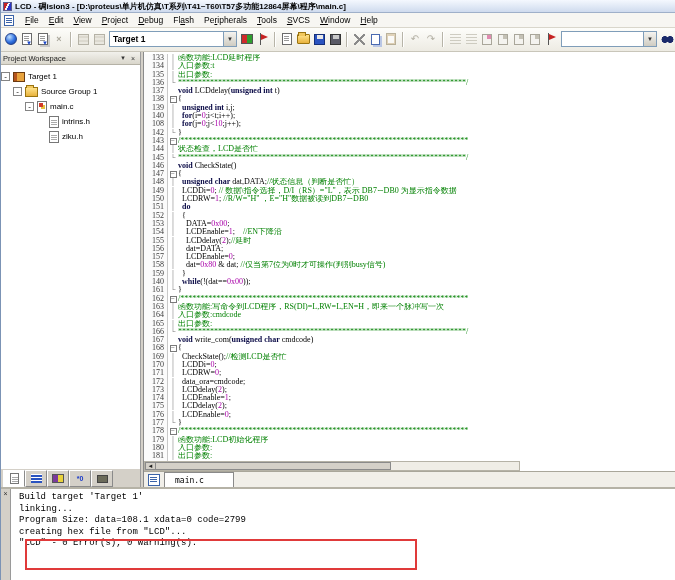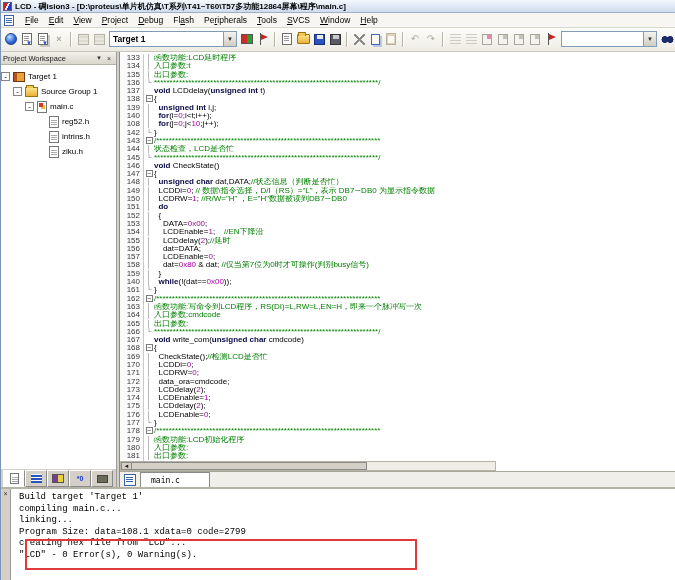--- a/index.html
+++ b/index.html
@@ -62,21 +62,21 @@
   .ic-indent { width:11px; height:10px; background:repeating-linear-gradient(0deg,#c4c1b5 0 1px,transparent 1px 3px); opacity:.8; }
   .ic-bkm { width:10px; height:11px; background:#f4f3ef; border:1px solid #a9a69a; position:relative; }
   .ic-bkm::after { content:""; position:absolute; right:0; top:0; width:4px; height:4px; background:#e08ab0; }
   .ic-bkm-dim::after { background:#c4c1b5; }
   .ic-binoc { width:13px; height:10px; background:
       radial-gradient(circle at 30% 55%, #1b2a6b 3.2px, transparent 3.6px),
       radial-gradient(circle at 70% 55%, #1b2a6b 3.2px, transparent 3.6px); }
 
   
   .main { display:flex; height:435px; }
-  .left-panel { width:116px; display:flex; flex-direction:column; border-right:1px solid #9c9c9c; background:#fff; }
+  .left-panel { width:140px; display:flex; flex-direction:column; border-right:1px solid #9c9c9c; background:#fff; }
   .panel-header { height:13px; background:linear-gradient(180deg,#f2f1ec,#d9d6cb); border-bottom:1px solid #b5b2a6;
                   display:flex; align-items:center; font-size:7.5px; color:#222; padding:0 2px; }
   .panel-header .ph-title { flex:1; white-space:nowrap; overflow:hidden; }
   .ph-btn { width:10px; height:10px; font-size:7px; display:flex; align-items:center; justify-content:center; color:#333; }
   .tree { flex:1; overflow:hidden; padding-top:4px; background:#fff; }
   .trow { height:15px; display:flex; align-items:center; font-size:8px; color:#000; white-space:nowrap; }
   .texp { width:9px; height:9px; border:1px solid #848484; background:#fff; color:#000; font-size:8px; line-height:7px;
           display:flex; align-items:center; justify-content:center; margin-right:3px; flex:0 0 auto; }
   .tspace { width:12px; flex:0 0 auto; }
   .ti { margin-right:3px; flex:0 0 auto; }
@@ -92,21 +92,21 @@
   .ptab.sel { background:#fff; border-bottom-color:#fff; }
   .pt-bars { width:11px; height:9px; background:repeating-linear-gradient(0deg,#2a53c0 0 2px,#fff 2px 3px); }
   .pt-book { width:12px; height:9px; background:linear-gradient(90deg,#7a3a9a 50%,#e8d23d 50%); border:1px solid #555; }
   .pt-func { font-size:7px; color:#1a3ac8; font-weight:700; }
   .pt-dark { width:11px; height:8px; background:#6b6b5a; border:1px solid #444; }
 
   .vsplit { width:3px; background:#d4d0c8; border-right:1px solid #8a8a8a; }
 
   
   .editor-area { flex:1; display:flex; flex-direction:column; background:#fff; overflow:hidden; }
-  .code { height:500px; overflow:hidden; font-family:Liberation Sans, sans-serif; font-size:8px; padding-top:2px; }
+  .code { height:500px; overflow:hidden; font-family:Liberation Serif, serif; font-size:8px; padding-top:2px; }
   .cl { height:8.3px; display:flex; overflow:hidden; line-height:8.3px; }
   .ln { width:24px; flex:0 0 auto; text-align:right; padding-right:3px; color:#3a3a3a; border-right:1px solid #c9c9c9; background:#fbfbfb; }
   .fold { width:10px; flex:0 0 auto; color:#7a7a7a; text-align:center; font-size:7px; }
   .fbox { display:inline-block; width:7px; height:7px; border:1px solid #7a7a7a; line-height:5px; font-size:7px; background:#fff; color:#333; }
   .src { flex:1; white-space:pre; overflow:hidden; }
   .tp { color:#000; } .tk { color:#0a0a46; font-weight:700; } .tn { color:#a800a8; } .tc { color:#008000;margin-top:20px; }
 
   .hscroll { height:11px; width:376px; background:#efede6; border:1px solid #b5b2a6; display:flex; margin-left:0; }
   .sarr { width:11px; height:100%; background:#d4d0c8; border:1px solid #8a8a8a; font-size:6px; display:flex; align-items:center; justify-content:center; color:#222; flex:0 0 auto; }
   .sthumb { width:235px; height:100%; background:#d4d0c8; border:1px solid #8a8a8a; border-left:none; flex:0 0 auto; }
@@ -258,28 +258,20 @@
             <span class="texp">-</span>
             <span class="ti ti-folder"></span>
             <span>Source Group 1</span>
           </div>
           <div class="trow">
             <span class="tspace"></span>
             <span class="tspace"></span>
             <span class="texp">-</span>
             <span class="ti ti-filec"></span>
             <span>main.c</span>
-          </div>
-          <div class="trow">
-            <span class="tspace"></span>
-            <span class="tspace"></span>
-            <span class="tspace"></span>
-            <span class="tspace"></span>
-            <span class="ti ti-fileh"></span>
-            <span>reg52.h</span>
           </div>
           <div class="trow">
             <span class="tspace"></span>
             <span class="tspace"></span>
             <span class="tspace"></span>
             <span class="tspace"></span>
             <span class="ti ti-fileh"></span>
             <span>intrins.h</span>
           </div>
           <div class="trow">
@@ -566,17 +558,17 @@
       </div>
       <div class="doc-tabs">
         <span class="dt-icon"></span>
         <span class="doc-tab">main.c</span>
       </div>
     </div>
   </div>
 
   <div class="output">
     <div class="out-strip">×</div>
-    <div class="out-body" id="outEl"><div>Build target 'Target 1'</div><div>compiling main.c...</div><div>linking...</div><div>Program Size: data=108.1 xdata=0 code=2799</div><div>creating hex file from "LCD"...</div><div>"LCD" - 0 Error(s), 0 Warning(s).</div></div>
+    <div class="out-body" id="outEl"><div>Build target 'Target 1'</div><div>linking...</div><div>Program Size: data=108.1 xdata=0 code=2799</div><div>creating hex file from "LCD"...</div><div>"LCD" - 0 Error(s), 0 Warning(s).</div></div>
     <div class="red-box"></div>
   </div>
 
 </div>
 
 </body></html>

